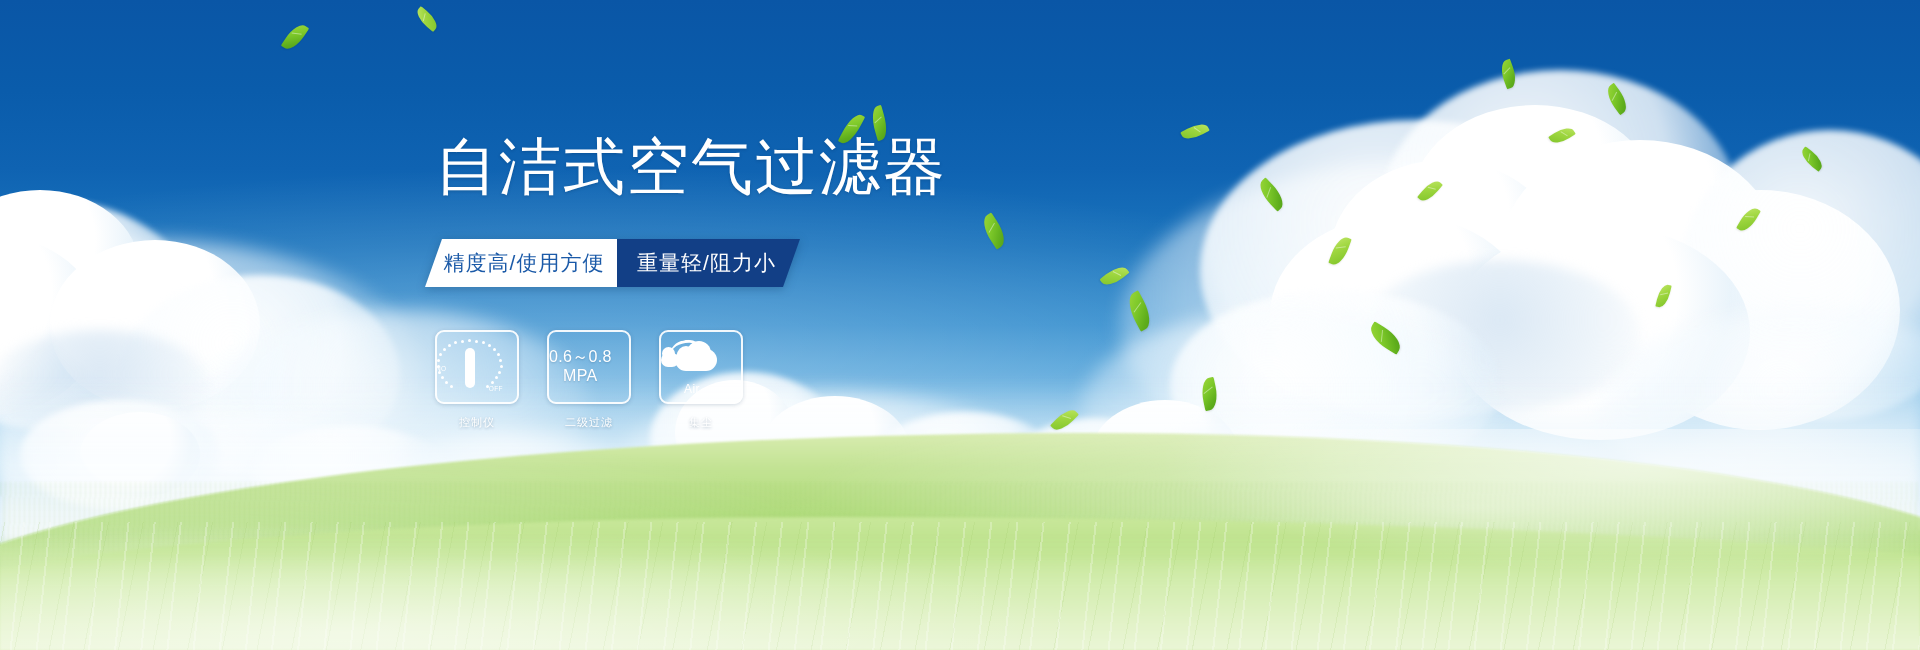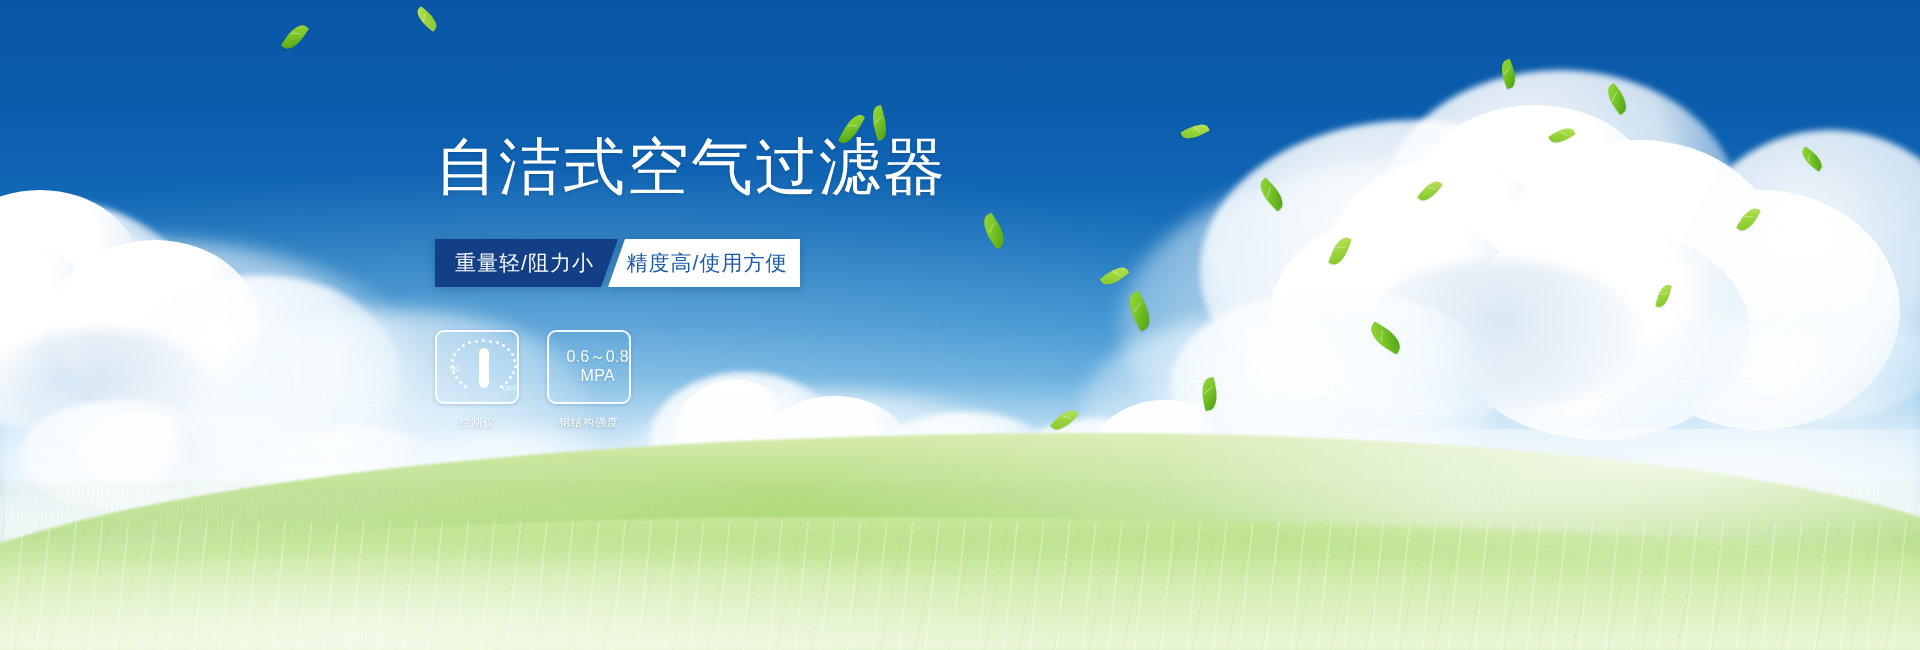--- a/index.html
+++ b/index.html
@@ -185,21 +185,21 @@
     gap:28px;
   }
   .feature{
     width:84px;
     display:flex;flex-direction:column;align-items:center;
   }
   .fbox{
     width:84px;height:74px;
     border:2px solid rgba(255,255,255,.92);
     border-radius:9px;
-    display:flex;align-items:center;justify-content:flex-end;
+    display:flex;align-items:center;justify-content:flex-start;
     position:relative;
     color:#fff;
     text-align:center;
     box-shadow:0 1px 4px rgba(3,45,90,.18);
   }
   .fbox .val{
     font-size:16px;line-height:1.16;letter-spacing:.3px;
     text-shadow:0 1px 2px rgba(3,40,80,.2);
   }
   .flabel{
@@ -341,22 +341,22 @@
   <div class="content">
 
     <div class="sprout">
       <div class="leaf l1"></div>
       <div class="leaf l2"></div>
     </div>
 
     <div class="title">自洁式空气过滤器</div>
 
     <div class="tabs">
+      <div class="tab tab-b">精度高/使用方便</div>
       <div class="tab tab-a">重量轻/阻力小</div>
-      <div class="tab tab-b">精度高/使用方便</div>
     </div>
 
     <div class="features">
 
       <div class="feature">
         <div class="fbox">
           <div class="ic-gauge">
             <div class="needle"></div>
             <div class="dot" style="left:31px;top:1px;"></div>
             <div class="dot" style="left:38px;top:1.5px;"></div>
@@ -388,21 +388,35 @@
         <div class="flabel">控制仪</div>
       </div>
 
       <div class="feature">
         <div class="fbox">
           <div class="val">
             <div>0.6～0.8</div>
             <div>MPA</div>
           </div>
         </div>
-        <div class="flabel">钢结构强度</div>
+        <div class="flabel">二级过滤</div>
       </div>
 
 
 
+      <div class="feature">
+        <div class="fbox">
+          <div class="ic-air">
+            <div class="swoosh"></div>
+            <div class="s2"></div>
+            <div class="s1"></div>
+            <div class="c3"></div>
+            <div class="c2"></div>
+            <div class="c1"></div>
+            <div class="air-t">Air</div>
+          </div>
+        </div>
+        <div class="flabel">集尘</div>
+      </div>
 
     </div>
   </div>
 </div>
 
 </body></html>

